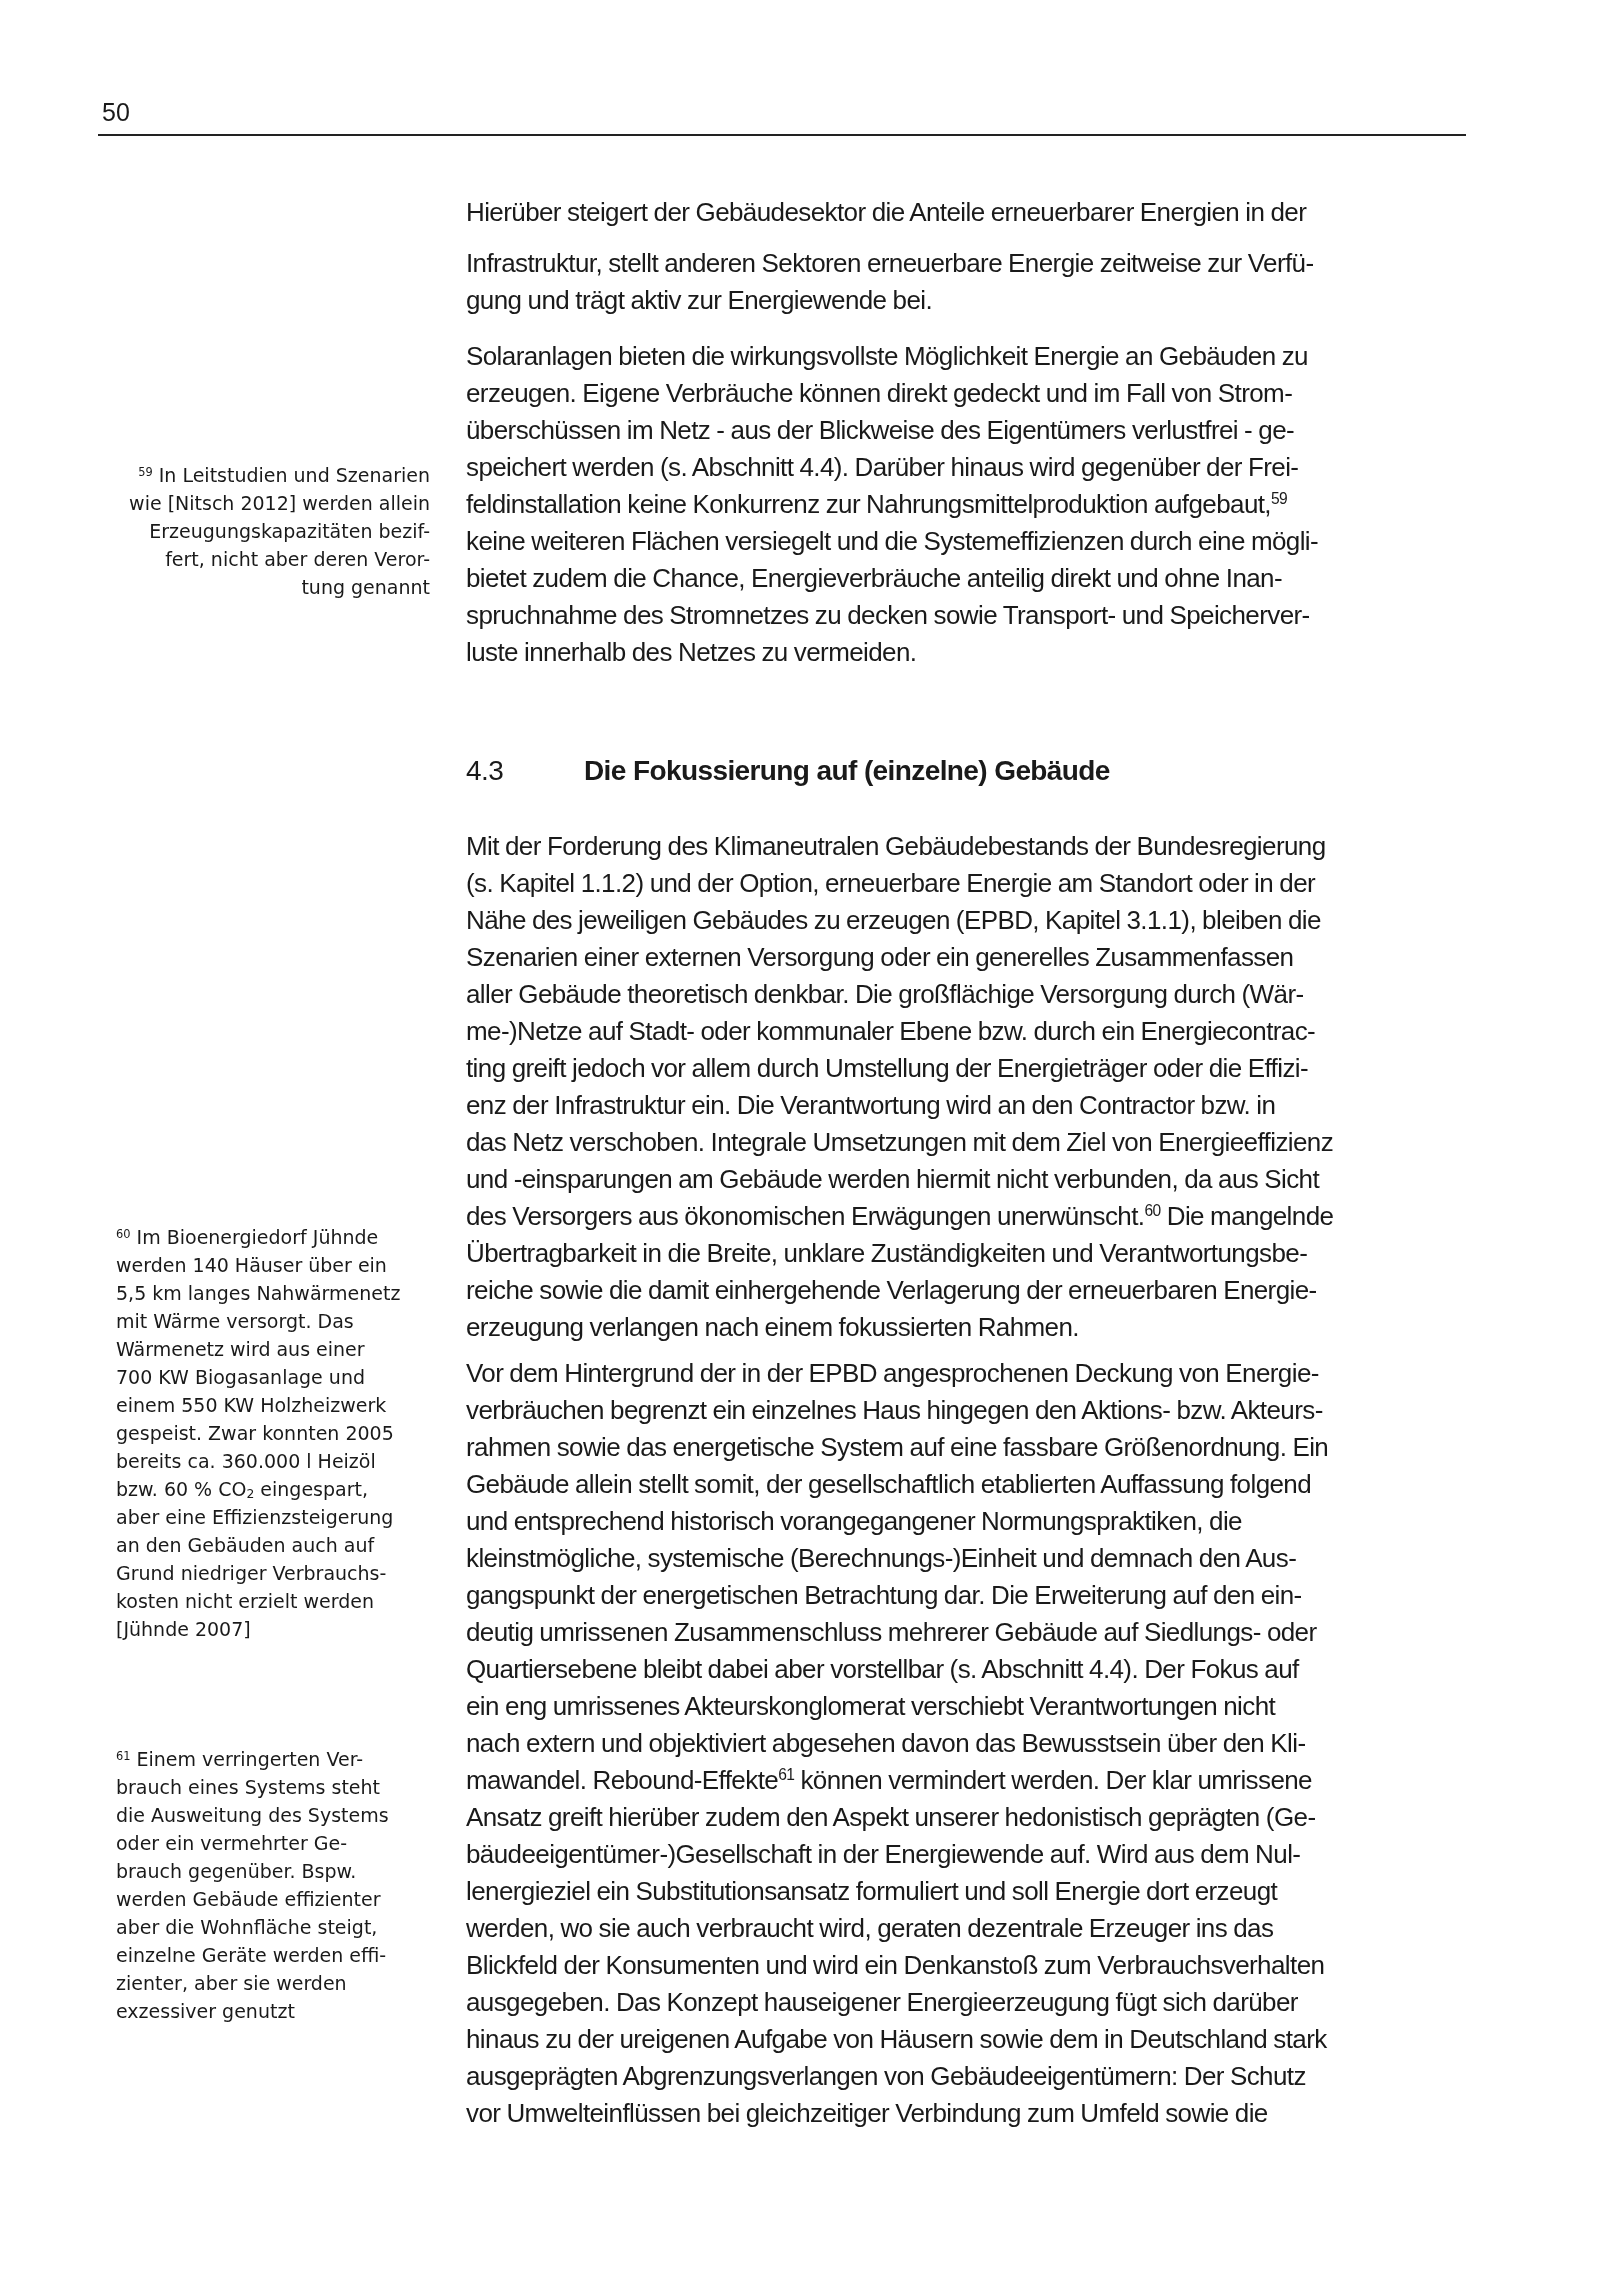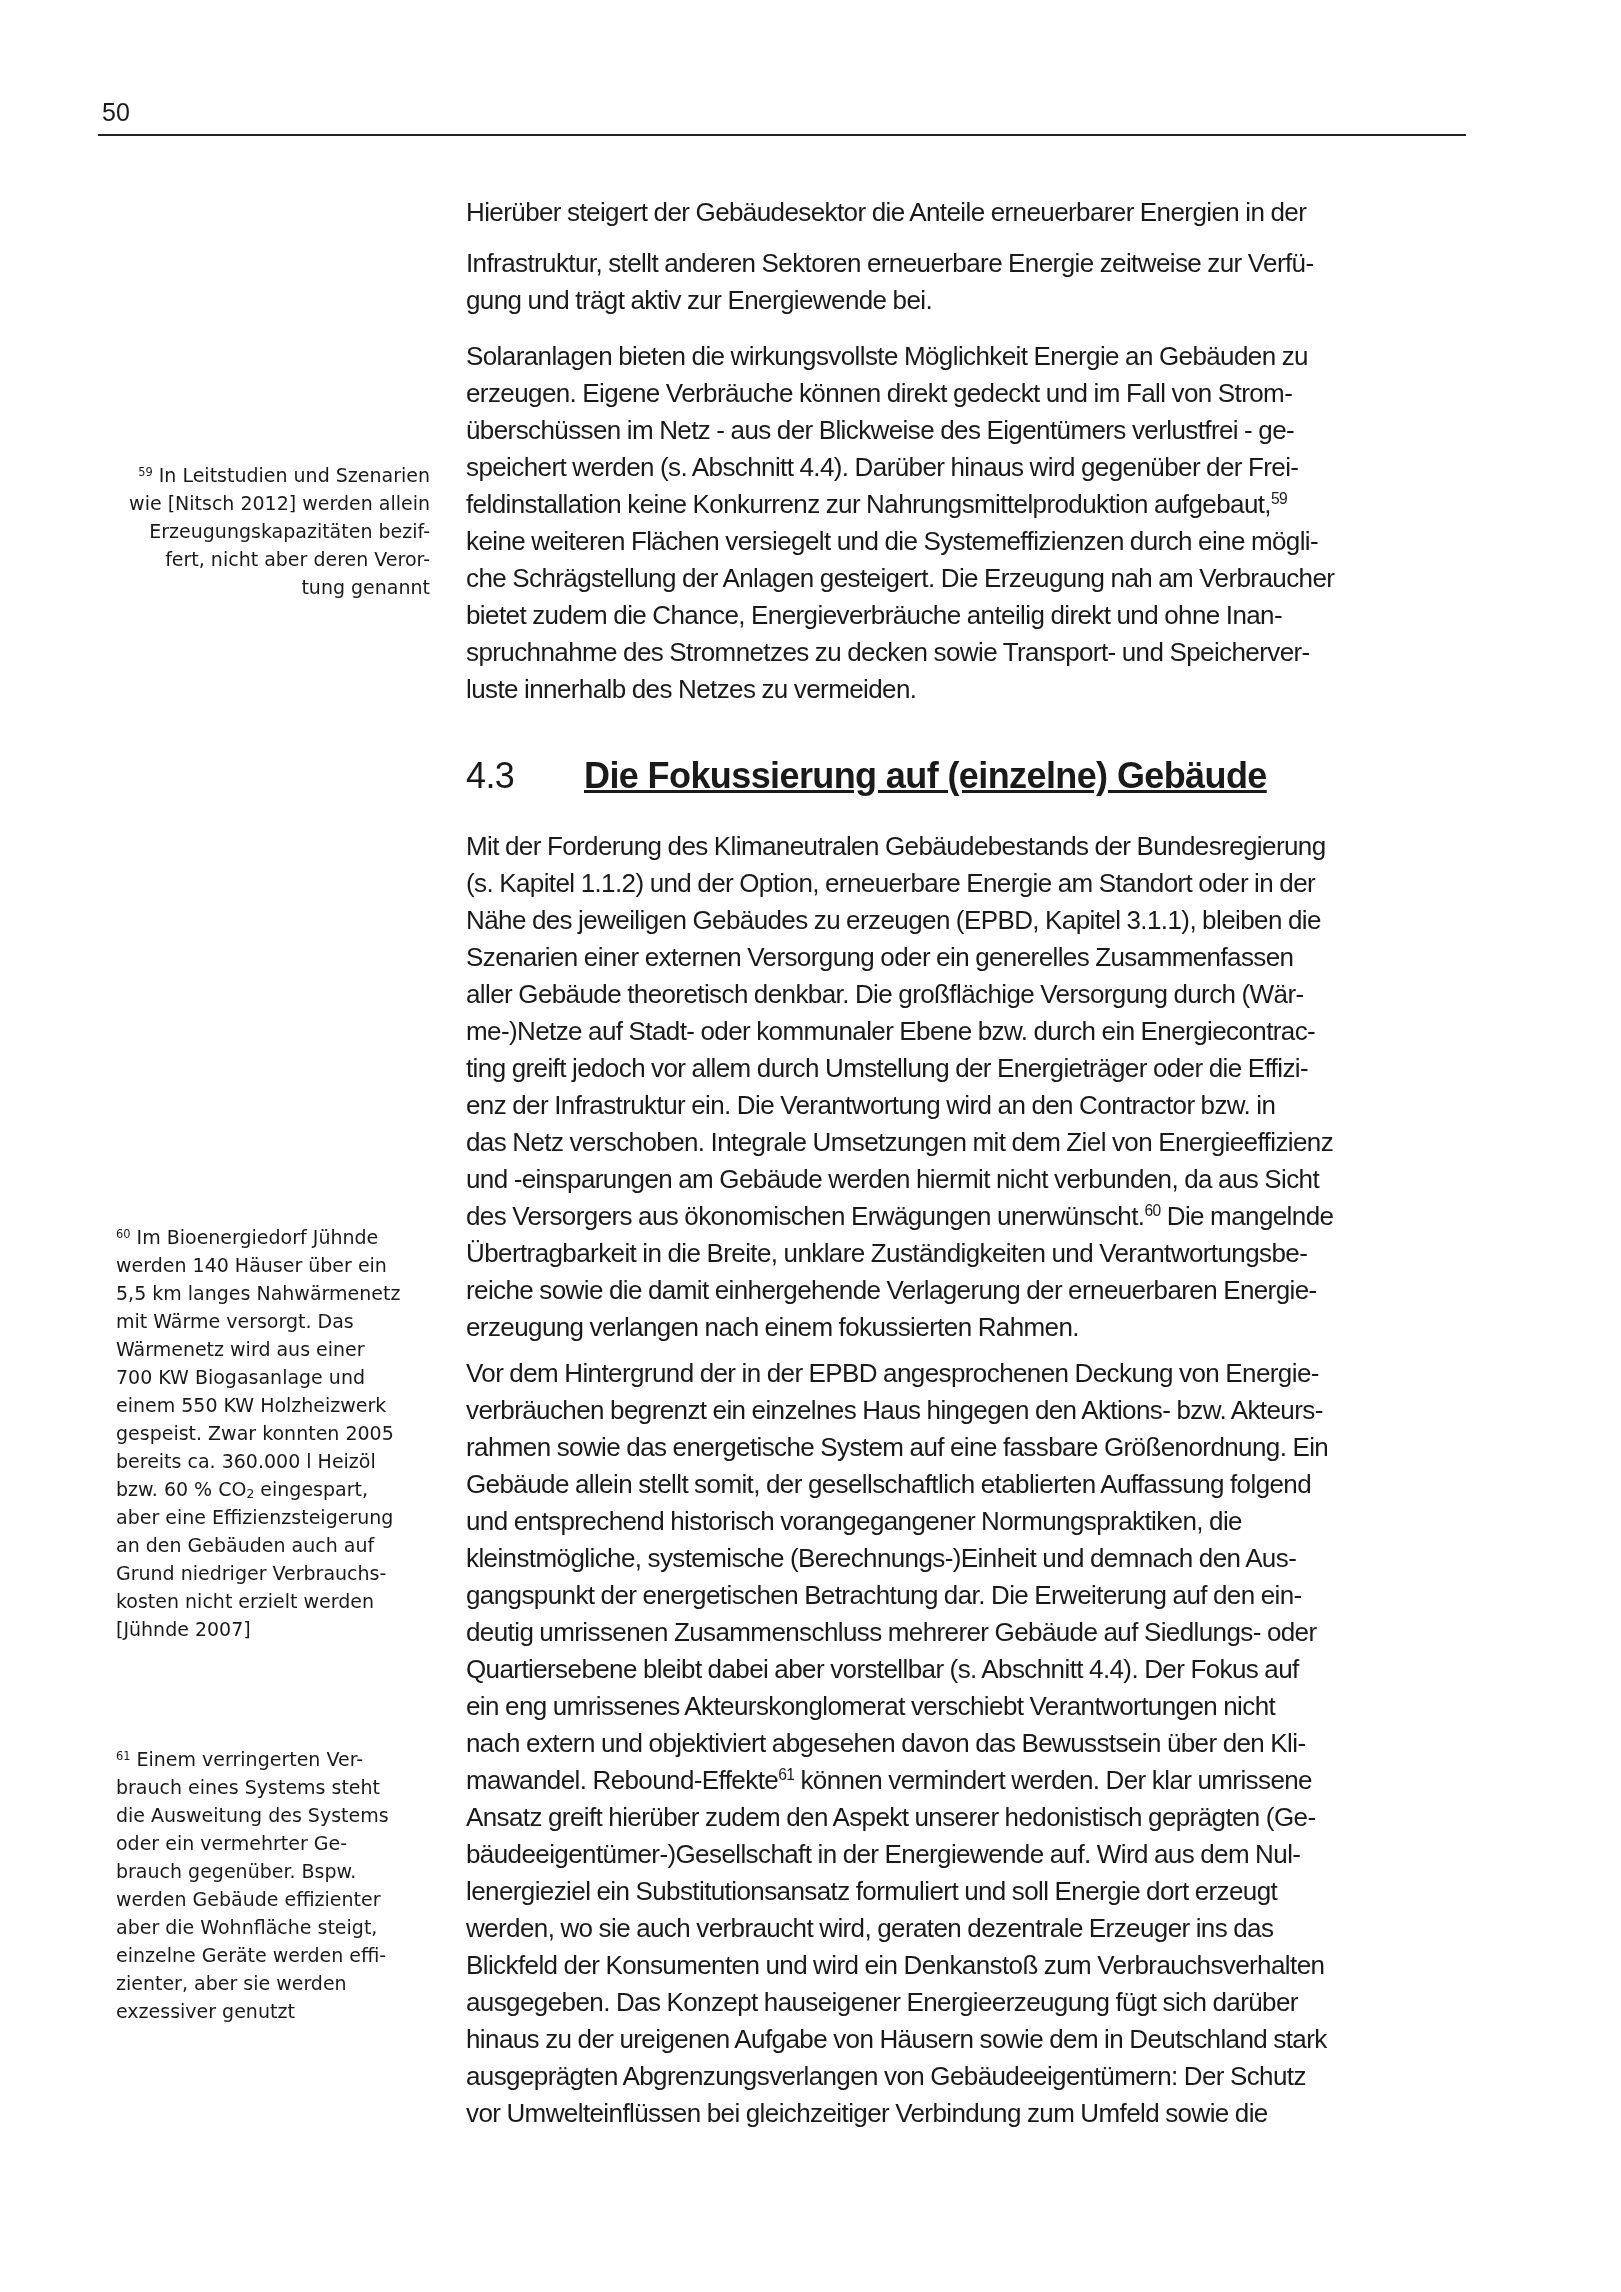--- a/index.html
+++ b/index.html
@@ -5,21 +5,21 @@
   html, body { margin: 0; padding: 0; background: #ffffff; }
   body { width: 1621px; height: 2293px; position: relative; overflow: hidden; color: #1a1a1a; }
   .page-number { position: absolute; left: 102px; top: 98px; font-family: "Liberation Sans", sans-serif; font-size: 25px; }
   .header-rule { position: absolute; left: 98px; top: 134px; width: 1368px; height: 0; border-top: 2px solid #222; }
   .body-col { position: absolute; left: 466px; width: 990px; font-family: "Liberation Sans", sans-serif; font-size: 26px; letter-spacing: -0.6px; word-spacing: -0.5px; }
   .line { height: 37px; line-height: 37px; white-space: nowrap; }
   .side { position: absolute; left: 116px; width: 314px; font-family: "DejaVu Sans", sans-serif; font-size: 19px; }
   .side .line { height: 28px; line-height: 28px; }
   .side sup, .body-col sup { font-size: 0.6em; vertical-align: 0.55em; line-height: 0; }
   .sub { font-size: 0.65em; vertical-align: -0.2em; }
-  .heading { position: absolute; left: 466px; top: 755px; font-family: "Liberation Sans", sans-serif; font-size: 36px; letter-spacing: -0.6px; text-decoration: underline; }
+  .heading { position: absolute; left: 466px; top: 755px; font-family: "Liberation Sans", sans-serif; font-size: 28px; letter-spacing: -0.6px; }
   .heading .num { display: inline-block; width: 118px; }
   .heading .title { font-weight: bold; }
 </style>
 </head>
 <body>
 
 <div class="page-number">50</div>
 <div class="header-rule"></div>
 
 <div class="body-col" style="top:194px;">
@@ -30,21 +30,20 @@
   <div class="line">gung und trägt aktiv zur Energiewende bei.</div>
 </div>
 
 <div class="body-col" style="top:338px;">
   <div class="line">Solaranlagen bieten die wirkungsvollste Möglichkeit Energie an Gebäuden zu</div>
   <div class="line">erzeugen. Eigene Verbräuche können direkt gedeckt und im Fall von Strom-</div>
   <div class="line">überschüssen im Netz - aus der Blickweise des Eigentümers verlustfrei - ge-</div>
   <div class="line">speichert werden (s. Abschnitt 4.4). Darüber hinaus wird gegenüber der Frei-</div>
   <div class="line"><span>feldinstallation keine Konkurrenz zur Nahrungsmittelproduktion aufgebaut,</span><sup>59</sup></div>
   <div class="line">keine weiteren Flächen versiegelt und die Systemeffizienzen durch eine mögli-</div>
-  <div class="line">che Schrägstellung der Anlagen gesteigert. Die Erzeugung nah am Verbraucher</div>
   <div class="line">bietet zudem die Chance, Energieverbräuche anteilig direkt und ohne Inan-</div>
   <div class="line">spruchnahme des Stromnetzes zu decken sowie Transport- und Speicherver-</div>
   <div class="line">luste innerhalb des Netzes zu vermeiden.</div>
 </div>
 
 <div class="heading">
   <span class="num">4.3</span><span class="title">Die Fokussierung auf (einzelne) Gebäude</span>
 </div>
 
 <div class="body-col" style="top:828px;">

